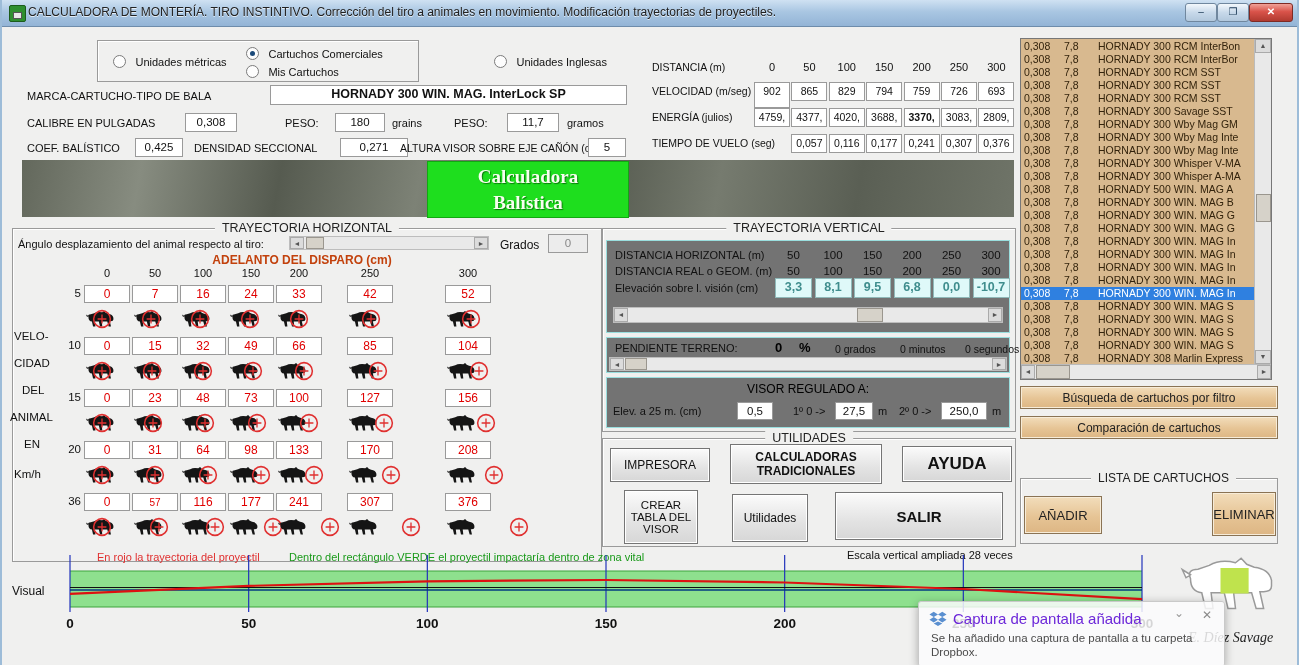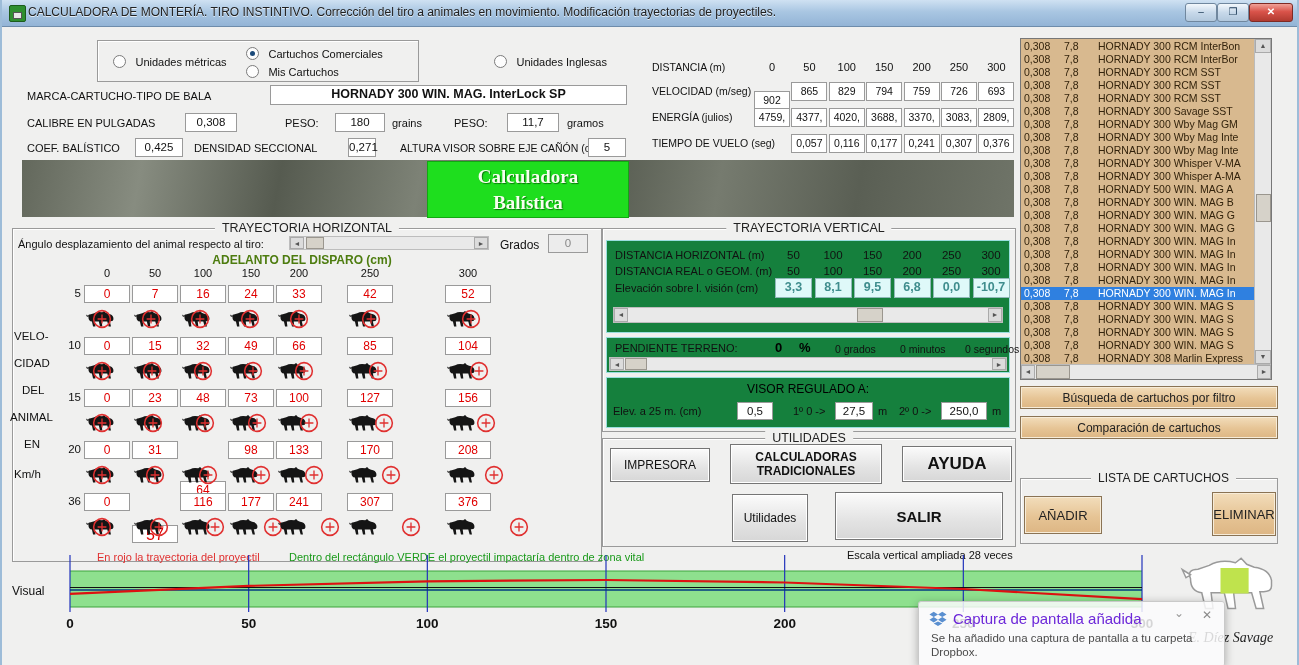--- a/index.html
+++ b/index.html
@@ -25,21 +25,21 @@
   .groupbox>.legend{position:absolute;top:-8px;left:50%;transform:translateX(-50%);
      background:#f0f0ef;padding:0 7px;font-size:12.5px;color:#222;white-space:nowrap;}
   .radio{display:inline-block;width:11px;height:11px;border:1px solid #7b7b7b;border-radius:50%;background:#fdfdfd;vertical-align:-2px;margin-right:5px;position:relative;}
   .radio.sel::after{content:"";position:absolute;left:2.5px;top:2.5px;width:5px;height:5px;border-radius:50%;background:#1b4a7a;}
   .wbtn{position:absolute;background:linear-gradient(#fbfbfb,#e3e3e3 60%,#d7d7d7);border:1px solid #757575;
      box-shadow:inset 0 0 0 1px #fff;display:flex;align-items:center;justify-content:center;
      text-align:center;font-size:12px;color:#111;box-sizing:border-box;}
   .tanbtn{position:absolute;background:linear-gradient(#f2ddbb,#e6c495 55%,#ddb684);border:1px solid #8a7354;
      box-shadow:inset 0 0 0 1px #f7ecd8;display:flex;align-items:center;justify-content:center;
      font-size:12px;color:#222;box-sizing:border-box;}
-  .cyan{position:absolute;background:#15803d;border:1px solid #9adede;box-sizing:border-box;}
+  .cyan{position:absolute;background:#737373;border:1px solid #9adede;box-sizing:border-box;}
   .sbar{position:absolute;background:#e9e9e9;border:1px solid #bdbdbd;box-sizing:border-box;}
   .sbar .arr{position:absolute;top:0;width:14px;height:100%;background:#dcdcdc;border:1px solid #aaa;box-sizing:border-box;
      font-size:7px;color:#555;text-align:center;line-height:11px;}
   .sbar .thumb{position:absolute;top:0;height:100%;background:#d6d2c9;border:1px solid #9a968e;box-sizing:border-box;}
   
   #listbox{position:absolute;left:1018px;top:38px;width:252px;height:342px;background:#d8b98f;border:1px solid #777;box-sizing:border-box;}
   .lrow{display:flex;height:13px;line-height:13px;font-size:10.5px;color:#33230c;white-space:nowrap;overflow:hidden;}
   .lrow.sel{background:#2f80e0;color:#fff;}
   .lrow span:nth-child(1){width:40px;padding-left:3px;flex:none;}
   .lrow span:nth-child(2){width:34px;flex:none;}
@@ -110,47 +110,47 @@
   <div class="abs lbl" style="left:283px;top:117px;">PESO:</div>
   <div class="abs inbox" style="left:333px;top:113px;width:50px;height:19px;">180</div>
   <div class="abs lbl" style="left:390px;top:117px;">grains</div>
   <div class="abs lbl" style="left:452px;top:117px;">PESO:</div>
   <div class="abs inbox" style="left:505px;top:113px;width:52px;height:19px;">11,7</div>
   <div class="abs lbl" style="left:565px;top:117px;">gramos</div>
 
   <div class="abs lbl" style="left:25px;top:142px;">COEF. BALÍSTICO</div>
   <div class="abs inbox" style="left:133px;top:138px;width:48px;height:19px;">0,425</div>
   <div class="abs lbl" style="left:192px;top:142px;">DENSIDAD SECCIONAL</div>
-  <div class="abs inbox" style="left:338px;top:138px;width:28px;height:19px;margin-left:8px;">0,271</div>
+  <div class="abs inbox" style="left:338px;top:138px;width:68px;height:19px;">0,271</div>
   <div class="abs lbl" style="left:398px;top:142px;font-size:10.5px;">ALTURA VISOR SOBRE EJE CAÑÓN (cm)</div>
   <div class="abs inbox" style="left:586px;top:138px;width:38px;height:19px;">5</div>
 
   <div id="ballistics" class="abs" style="left:648px;top:50px;width:366px;height:110px;">
       <div class="lbl abs" style="left:2px;top:11px;font-size:10.5px;">DISTANCIA (m)</div>
       <div class="abs" style="left:104px;top:11px;width:36px;text-align:center;font-size:11px;color:#111;">0</div>
       <div class="abs" style="left:141.4px;top:11px;width:36px;text-align:center;font-size:11px;color:#111;">50</div>
       <div class="abs" style="left:178.8px;top:11px;width:36px;text-align:center;font-size:11px;color:#111;">100</div>
       <div class="abs" style="left:216.2px;top:11px;width:36px;text-align:center;font-size:11px;color:#111;">150</div>
       <div class="abs" style="left:253.6px;top:11px;width:36px;text-align:center;font-size:11px;color:#111;">200</div>
       <div class="abs" style="left:291px;top:11px;width:36px;text-align:center;font-size:11px;color:#111;">250</div>
       <div class="abs" style="left:328.4px;top:11px;width:36px;text-align:center;font-size:11px;color:#111;">300</div>
       <div class="lbl abs" style="left:2px;top:35px;font-size:10.5px;">VELOCIDAD (m/seg)</div>
-      <div class="inbox abs" style="left:104px;top:32px;width:36px;height:26px;font-size:10.5px;margin-top:9px;">902</div>
+      <div class="inbox abs" style="left:104px;top:32px;width:36px;height:26px;font-size:10.5px;">902</div>
       <div class="inbox abs" style="left:141.4px;top:32px;width:36px;height:19px;font-size:10.5px;">865</div>
       <div class="inbox abs" style="left:178.8px;top:32px;width:36px;height:19px;font-size:10.5px;">829</div>
       <div class="inbox abs" style="left:216.2px;top:32px;width:36px;height:19px;font-size:10.5px;">794</div>
       <div class="inbox abs" style="left:253.6px;top:32px;width:36px;height:19px;font-size:10.5px;">759</div>
       <div class="inbox abs" style="left:291px;top:32px;width:36px;height:19px;font-size:10.5px;">726</div>
       <div class="inbox abs" style="left:328.4px;top:32px;width:36px;height:19px;font-size:10.5px;">693</div>
       <div class="lbl abs" style="left:2px;top:61px;font-size:10.5px;">ENERGÍA (julios)</div>
       <div class="inbox abs" style="left:104px;top:58px;width:36px;height:19px;font-size:10.5px;">4759,</div>
       <div class="inbox abs" style="left:141.4px;top:58px;width:36px;height:19px;font-size:10.5px;">4377,</div>
       <div class="inbox abs" style="left:178.8px;top:58px;width:36px;height:19px;font-size:10.5px;">4020,</div>
       <div class="inbox abs" style="left:216.2px;top:58px;width:36px;height:19px;font-size:10.5px;">3688,</div>
-      <div class="inbox abs" style="left:253.6px;top:58px;width:36px;height:19px;font-size:10.5px;">3370,</div>
+      <div class="inbox abs" style="left:253.6px;top:58px;width:36px;height:19px;font-size:10.5px;font-weight:bold;">3370,</div>
       <div class="inbox abs" style="left:291px;top:58px;width:36px;height:19px;font-size:10.5px;">3083,</div>
       <div class="inbox abs" style="left:328.4px;top:58px;width:36px;height:19px;font-size:10.5px;">2809,</div>
       <div class="lbl abs" style="left:2px;top:87px;font-size:10.5px;">TIEMPO DE VUELO (seg)</div>
       <div class="inbox abs" style="left:141.4px;top:84px;width:36px;height:19px;font-size:10.5px;">0,057</div>
       <div class="inbox abs" style="left:178.8px;top:84px;width:36px;height:19px;font-size:10.5px;">0,116</div>
       <div class="inbox abs" style="left:216.2px;top:84px;width:36px;height:19px;font-size:10.5px;">0,177</div>
       <div class="inbox abs" style="left:253.6px;top:84px;width:36px;height:19px;font-size:10.5px;">0,241</div>
       <div class="inbox abs" style="left:291px;top:84px;width:36px;height:19px;font-size:10.5px;">0,307</div>
       <div class="inbox abs" style="left:328.4px;top:84px;width:36px;height:19px;font-size:10.5px;">0,376</div>
     </div>
@@ -165,21 +165,21 @@
     <span class="legend">TRAYECTORIA HORIZONTAL</span>
   </div>
   <div class="abs lbl" style="left:16px;top:238px;">Ángulo desplazamiento del animal respecto al tiro:</div>
   <div class="sbar" style="left:287px;top:236px;width:200px;height:14px;">
     <span class="arr" style="left:0;">◄</span>
     <span class="arr" style="right:0;">►</span>
     <span class="thumb" style="left:16px;width:18px;"></span>
   </div>
   <div class="abs lbl" style="left:498px;top:238px;font-size:12px;">Grados</div>
   <div class="abs inbox" style="left:546px;top:234px;width:40px;height:19px;background:#ececec;color:#888;">0</div>
-  <div class="abs" style="left:90px;top:253px;width:420px;text-align:center;font-size:12px;font-weight:bold;color:#4d7c0f;">ADELANTO DEL DISPARO (cm)</div>
+  <div class="abs" style="left:90px;top:253px;width:420px;text-align:center;font-size:12px;font-weight:bold;color:#c2410c;">ADELANTO DEL DISPARO (cm)</div>
 
   <div id="grid">
       <div class="gridnum" style="left:82px;top:267px;">0</div>
       <div class="gridnum" style="left:130px;top:267px;">50</div>
       <div class="gridnum" style="left:178px;top:267px;">100</div>
       <div class="gridnum" style="left:226px;top:267px;">150</div>
       <div class="gridnum" style="left:274px;top:267px;">200</div>
       <div class="gridnum" style="left:345px;top:267px;">250</div>
       <div class="gridnum" style="left:443px;top:267px;">300</div>
       <div class="axisword" style="left:12px;top:330px;">VELO-</div>
@@ -415,21 +415,21 @@
       <div class="gridbox inbox red" style="left:130px;top:441px;font-size:12px;">31</div>
       <div class="iconcell" style="left:131px;top:463px;">
         <span style="position:absolute;left:0;top:3px;"><svg width="30" height="19" viewBox="0 0 26 16">
             <path d="M3,6 Q2,3.5 5,3.5 L8,2.5 Q11,0.8 15,1.8 L16.5,0.6 L18,2.2 L20,3 Q24,3.5 24.6,6.5 L24.6,8 Q24.6,9.5 22.5,9.5 L21.5,9.5 L22.5,14 L20.5,14 L19.3,9.8 L14.5,9.8 L15,14 L13,14 L12,9.8 L8.5,9.8 L9,14 L7,14 L6,9.8 Q3,9.5 3,6 Z M3,5 L0.8,3.6 L1.8,5.8 Z" fill="#151515"></path>
           </svg></span>
         <span style="position:absolute;left:11px;top:1px;"><svg width="22" height="22" viewBox="0 0 20 20">
             <circle cx="10" cy="10" r="7.6" fill="none" stroke="#e03030" stroke-width="1.4"></circle>
             <path d="M10,6 L10,14 M6,10 L14,10" stroke="#e03030" stroke-width="1.2"></path>
           </svg></span>
       </div>
-      <div class="gridbox inbox red" style="left:178px;top:441px;font-size:12px;margin-top:40px;">64</div>
+      <div class="gridbox inbox red" style="left:178px;top:441px;font-size:12px;">64</div>
       <div class="iconcell" style="left:179px;top:463px;">
         <span style="position:absolute;left:0;top:3px;"><svg width="30" height="19" viewBox="0 0 26 16">
             <path d="M3,6 Q2,3.5 5,3.5 L8,2.5 Q11,0.8 15,1.8 L16.5,0.6 L18,2.2 L20,3 Q24,3.5 24.6,6.5 L24.6,8 Q24.6,9.5 22.5,9.5 L21.5,9.5 L22.5,14 L20.5,14 L19.3,9.8 L14.5,9.8 L15,14 L13,14 L12,9.8 L8.5,9.8 L9,14 L7,14 L6,9.8 Q3,9.5 3,6 Z M3,5 L0.8,3.6 L1.8,5.8 Z" fill="#151515"></path>
           </svg></span>
         <span style="position:absolute;left:16px;top:1px;"><svg width="22" height="22" viewBox="0 0 20 20">
             <circle cx="10" cy="10" r="7.6" fill="none" stroke="#e03030" stroke-width="1.4"></circle>
             <path d="M10,6 L10,14 M6,10 L14,10" stroke="#e03030" stroke-width="1.2"></path>
           </svg></span>
       </div>
       <div class="gridbox inbox red" style="left:226px;top:441px;font-size:12px;">98</div>
@@ -476,21 +476,21 @@
       <div class="gridbox inbox red" style="left:82px;top:493px;font-size:12px;">0</div>
       <div class="iconcell" style="left:83px;top:515px;">
         <span style="position:absolute;left:0;top:3px;"><svg width="30" height="19" viewBox="0 0 26 16">
             <path d="M3,6 Q2,3.5 5,3.5 L8,2.5 Q11,0.8 15,1.8 L16.5,0.6 L18,2.2 L20,3 Q24,3.5 24.6,6.5 L24.6,8 Q24.6,9.5 22.5,9.5 L21.5,9.5 L22.5,14 L20.5,14 L19.3,9.8 L14.5,9.8 L15,14 L13,14 L12,9.8 L8.5,9.8 L9,14 L7,14 L6,9.8 Q3,9.5 3,6 Z M3,5 L0.8,3.6 L1.8,5.8 Z" fill="#151515"></path>
           </svg></span>
         <span style="position:absolute;left:6px;top:1px;"><svg width="22" height="22" viewBox="0 0 20 20">
             <circle cx="10" cy="10" r="7.6" fill="none" stroke="#e03030" stroke-width="1.4"></circle>
             <path d="M10,6 L10,14 M6,10 L14,10" stroke="#e03030" stroke-width="1.2"></path>
           </svg></span>
       </div>
-      <div class="gridbox inbox red" style="left:130px;top:493px;font-size:16px;margin-top:32px;">57</div>
+      <div class="gridbox inbox red" style="left:130px;top:493px;font-size:10px;">57</div>
       <div class="iconcell" style="left:131px;top:515px;">
         <span style="position:absolute;left:0;top:3px;"><svg width="30" height="19" viewBox="0 0 26 16">
             <path d="M3,6 Q2,3.5 5,3.5 L8,2.5 Q11,0.8 15,1.8 L16.5,0.6 L18,2.2 L20,3 Q24,3.5 24.6,6.5 L24.6,8 Q24.6,9.5 22.5,9.5 L21.5,9.5 L22.5,14 L20.5,14 L19.3,9.8 L14.5,9.8 L15,14 L13,14 L12,9.8 L8.5,9.8 L9,14 L7,14 L6,9.8 Q3,9.5 3,6 Z M3,5 L0.8,3.6 L1.8,5.8 Z" fill="#151515"></path>
           </svg></span>
         <span style="position:absolute;left:15px;top:1px;"><svg width="22" height="22" viewBox="0 0 20 20">
             <circle cx="10" cy="10" r="7.6" fill="none" stroke="#e03030" stroke-width="1.4"></circle>
             <path d="M10,6 L10,14 M6,10 L14,10" stroke="#e03030" stroke-width="1.2"></path>
           </svg></span>
       </div>
       <div class="gridbox inbox red" style="left:178px;top:493px;font-size:12px;">116</div>
@@ -606,20 +606,21 @@
     <span class="abs inbox" style="left:334px;top:24px;width:46px;height:18px;">250,0</span>
     <span class="abs lbl" style="left:385px;top:27px;">m</span>
   </div>
 
   <div class="groupbox" style="left:600px;top:438px;width:412px;height:107px;">
     <span class="legend">UTILIDADES</span>
   </div>
   <div class="wbtn" style="left:608px;top:448px;width:100px;height:34px;">IMPRESORA</div>
   <div class="wbtn" style="left:728px;top:444px;width:152px;height:40px;font-weight:bold;">CALCULADORAS TRADICIONALES</div>
   <div class="wbtn" style="left:900px;top:446px;width:110px;height:36px;font-weight:bold;font-size:17px;">AYUDA</div>
+  <div class="wbtn" style="left:622px;top:490px;width:74px;height:54px;font-size:11.5px;">CREAR TABLA DEL VISOR</div>
   <div class="wbtn" style="left:730px;top:494px;width:76px;height:48px;">Utilidades</div>
   <div class="wbtn" style="left:833px;top:492px;width:168px;height:48px;font-weight:bold;font-size:15px;">SALIR</div>
 
   <div id="listbox">
     <div id="listrows" style="position:absolute;left:0;top:1px;width:234px;">
         <div class="lrow">
           <span>0,308</span>
           <span>7,8</span>
           <span>HORNADY  300 RCM  InterBon</span>
         </div>

